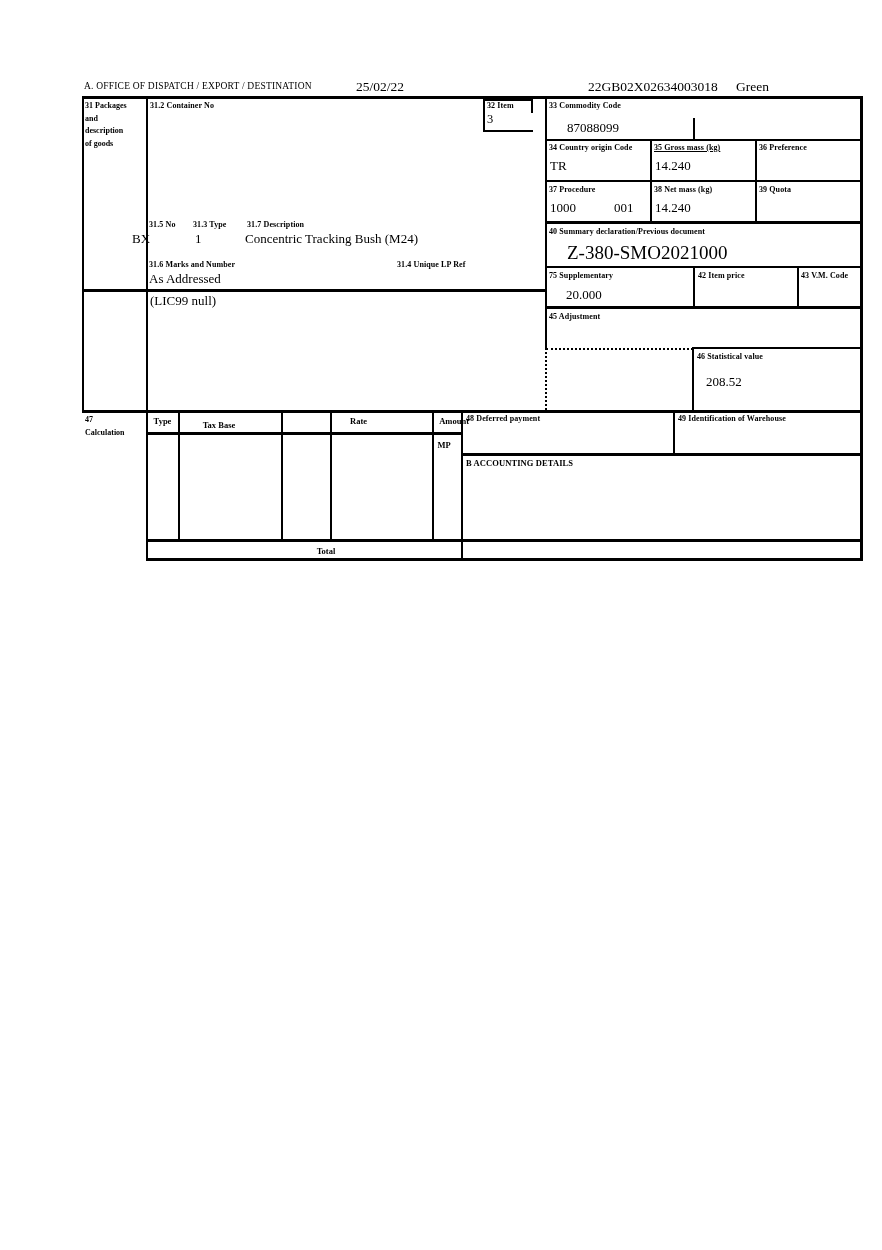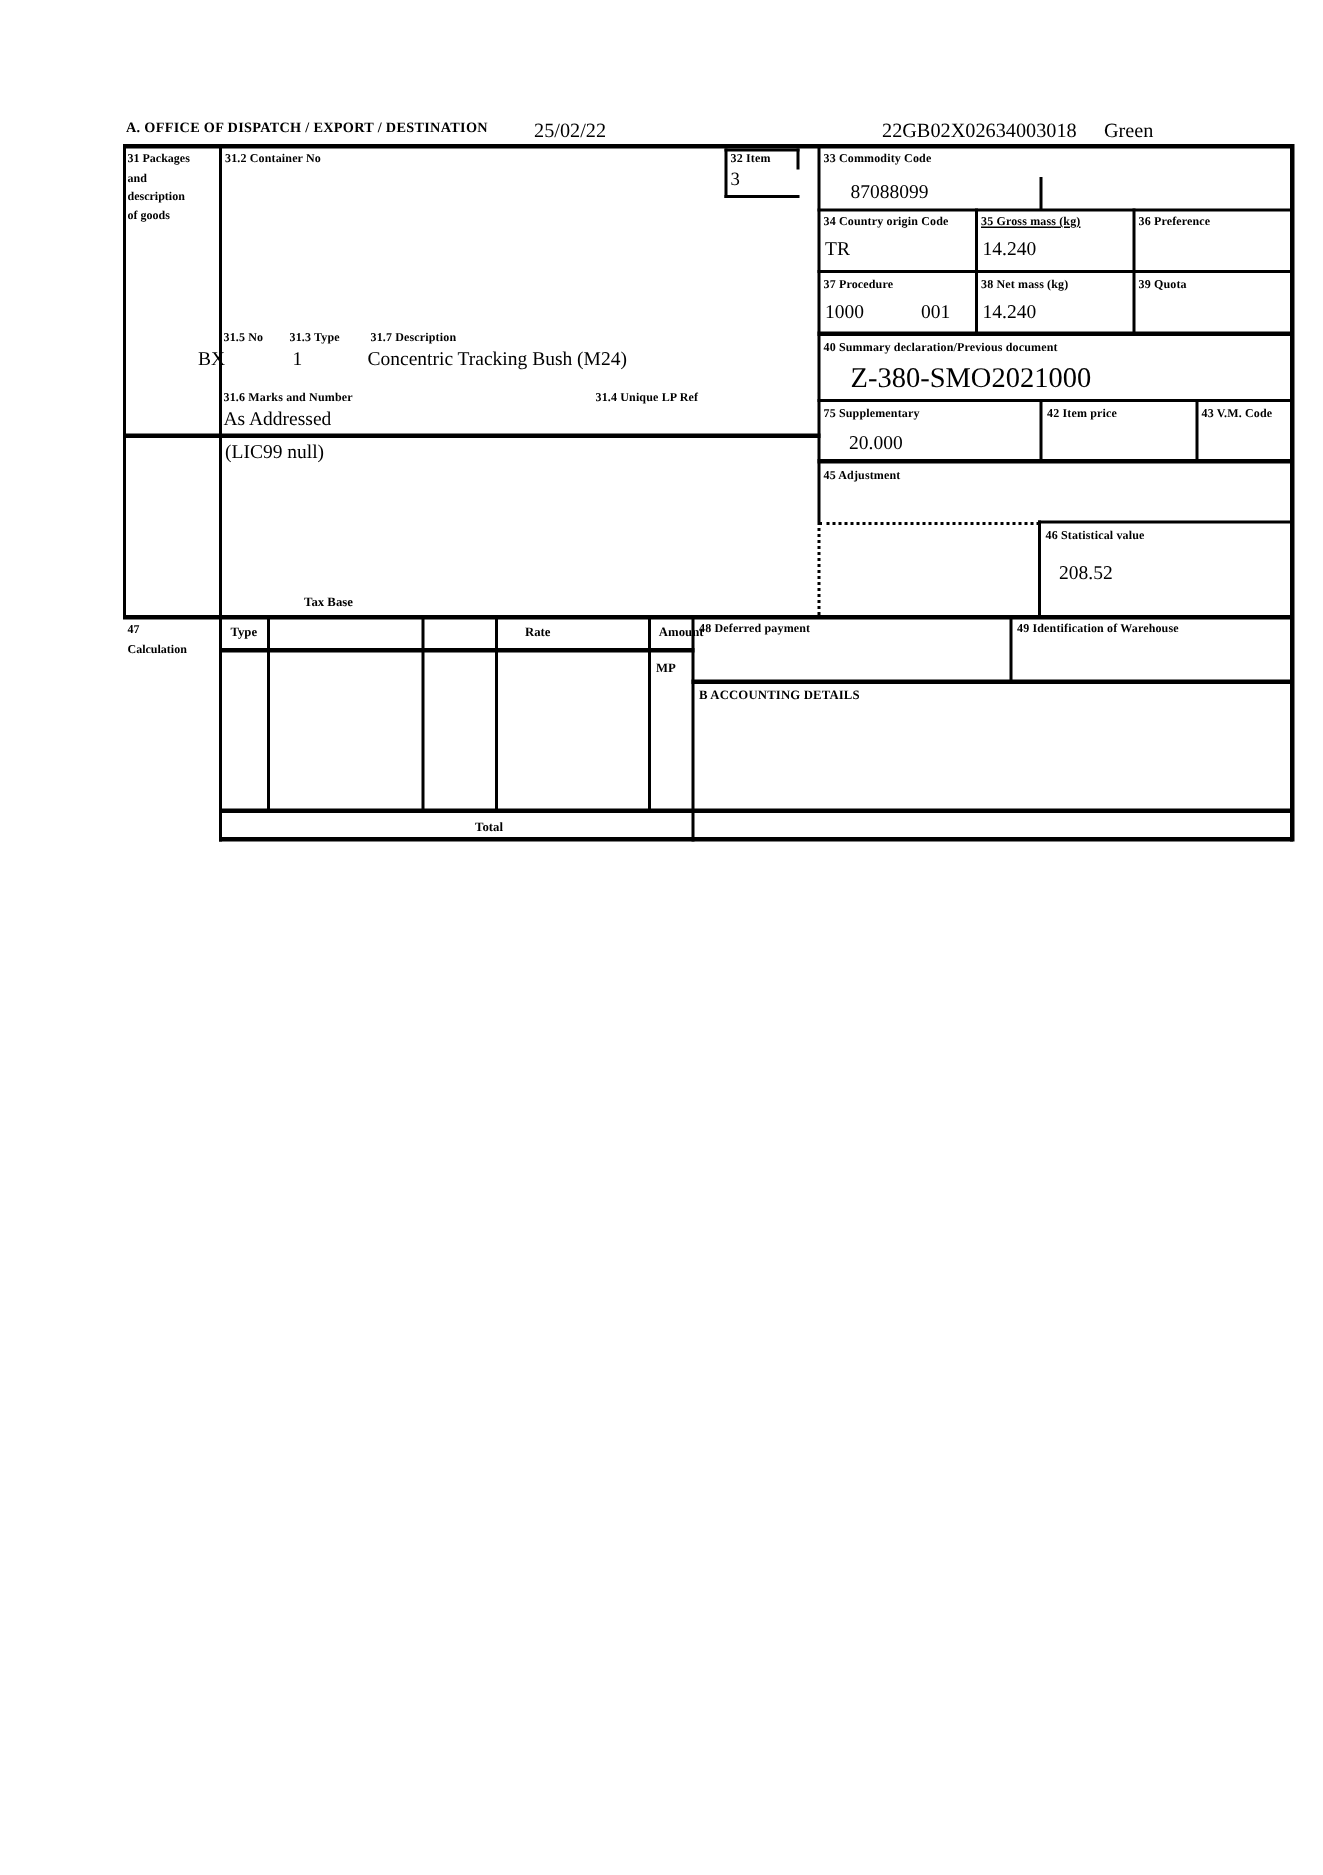--- a/index.html
+++ b/index.html
@@ -30,21 +30,21 @@
     white-space:pre-line;
   }
   .val{
     position:absolute;
     font-size:13px;
     line-height:15px;
     white-space:nowrap;
   }
   .hdr{
     position:absolute;
-    font-weight:bold;
+    font-weight:normal;
     font-size:9.5px;
     white-space:nowrap;
     letter-spacing:0.2px;
   }
   .hdr-val{
     position:absolute;
     font-size:13.5px;
     white-space:nowrap;
   }
   .col-h{
@@ -161,21 +161,21 @@
 
   <div class="val" style="left:150px;top:293px;">(LIC99 null)</div>
 
   <div class="lbl" style="left:549px;top:312px;">45 Adjustment</div>
   <div class="lbl" style="left:697px;top:352px;">46 Statistical value</div>
   <div class="val" style="left:706px;top:374px;">208.52</div>
 
   <div class="lbl-wrap" style="left:85px;top:414px;width:60px;">47
 Calculation</div>
   <div class="col-h center" style="left:147px;top:416px;width:31px;">Type</div>
-  <div class="col-h center" style="left:180px;top:396px;width:78px;">Tax Base</div>
+  <div class="col-h center" style="left:180px;top:420px;width:78px;">Tax Base</div>
   <div class="col-h right" style="left:283px;top:416px;width:44px;">Rate</div>
   <div class="col-h right" style="left:332px;top:416px;width:97px;">Amount</div>
   <div class="col-h center" style="left:434px;top:440px;width:20px;">MP</div>
   <div class="col-h center" style="left:146px;top:546px;width:360px;">Total</div>
 
   <div class="lbl" style="left:466px;top:414px;">48 Deferred payment</div>
   <div class="lbl" style="left:678px;top:414px;">49 Identification of Warehouse</div>
   <div class="lbl" style="left:466px;top:458px;font-size:8.5px;">B ACCOUNTING DETAILS</div>
 
 </div>

